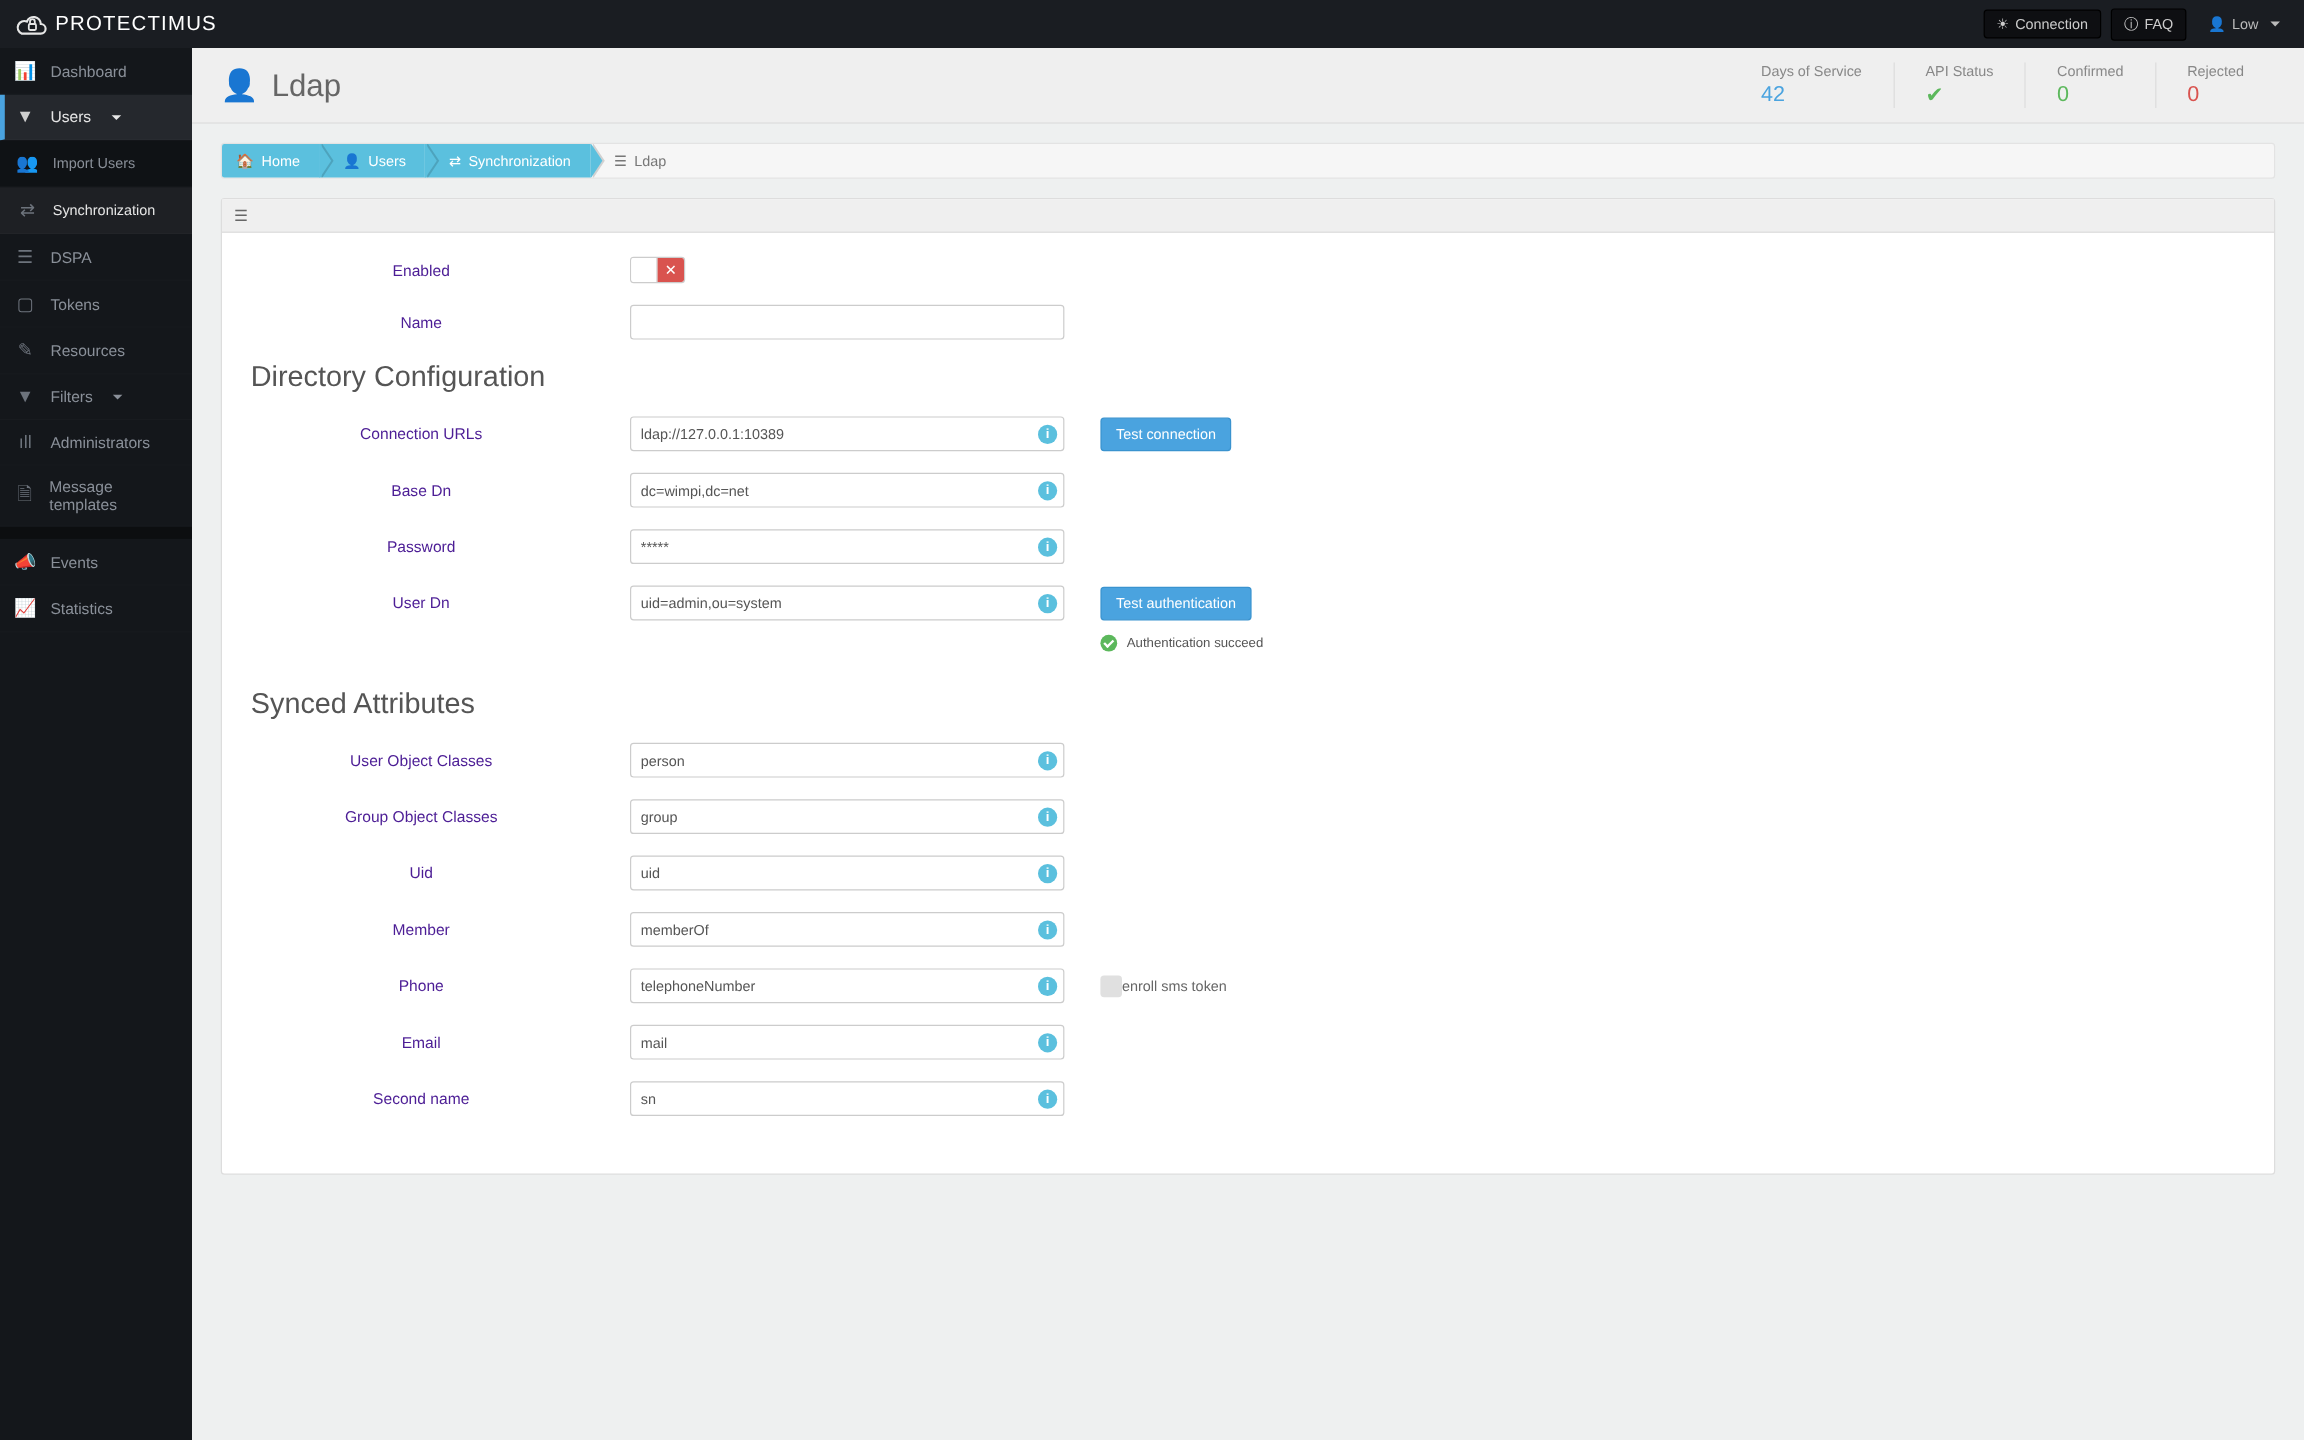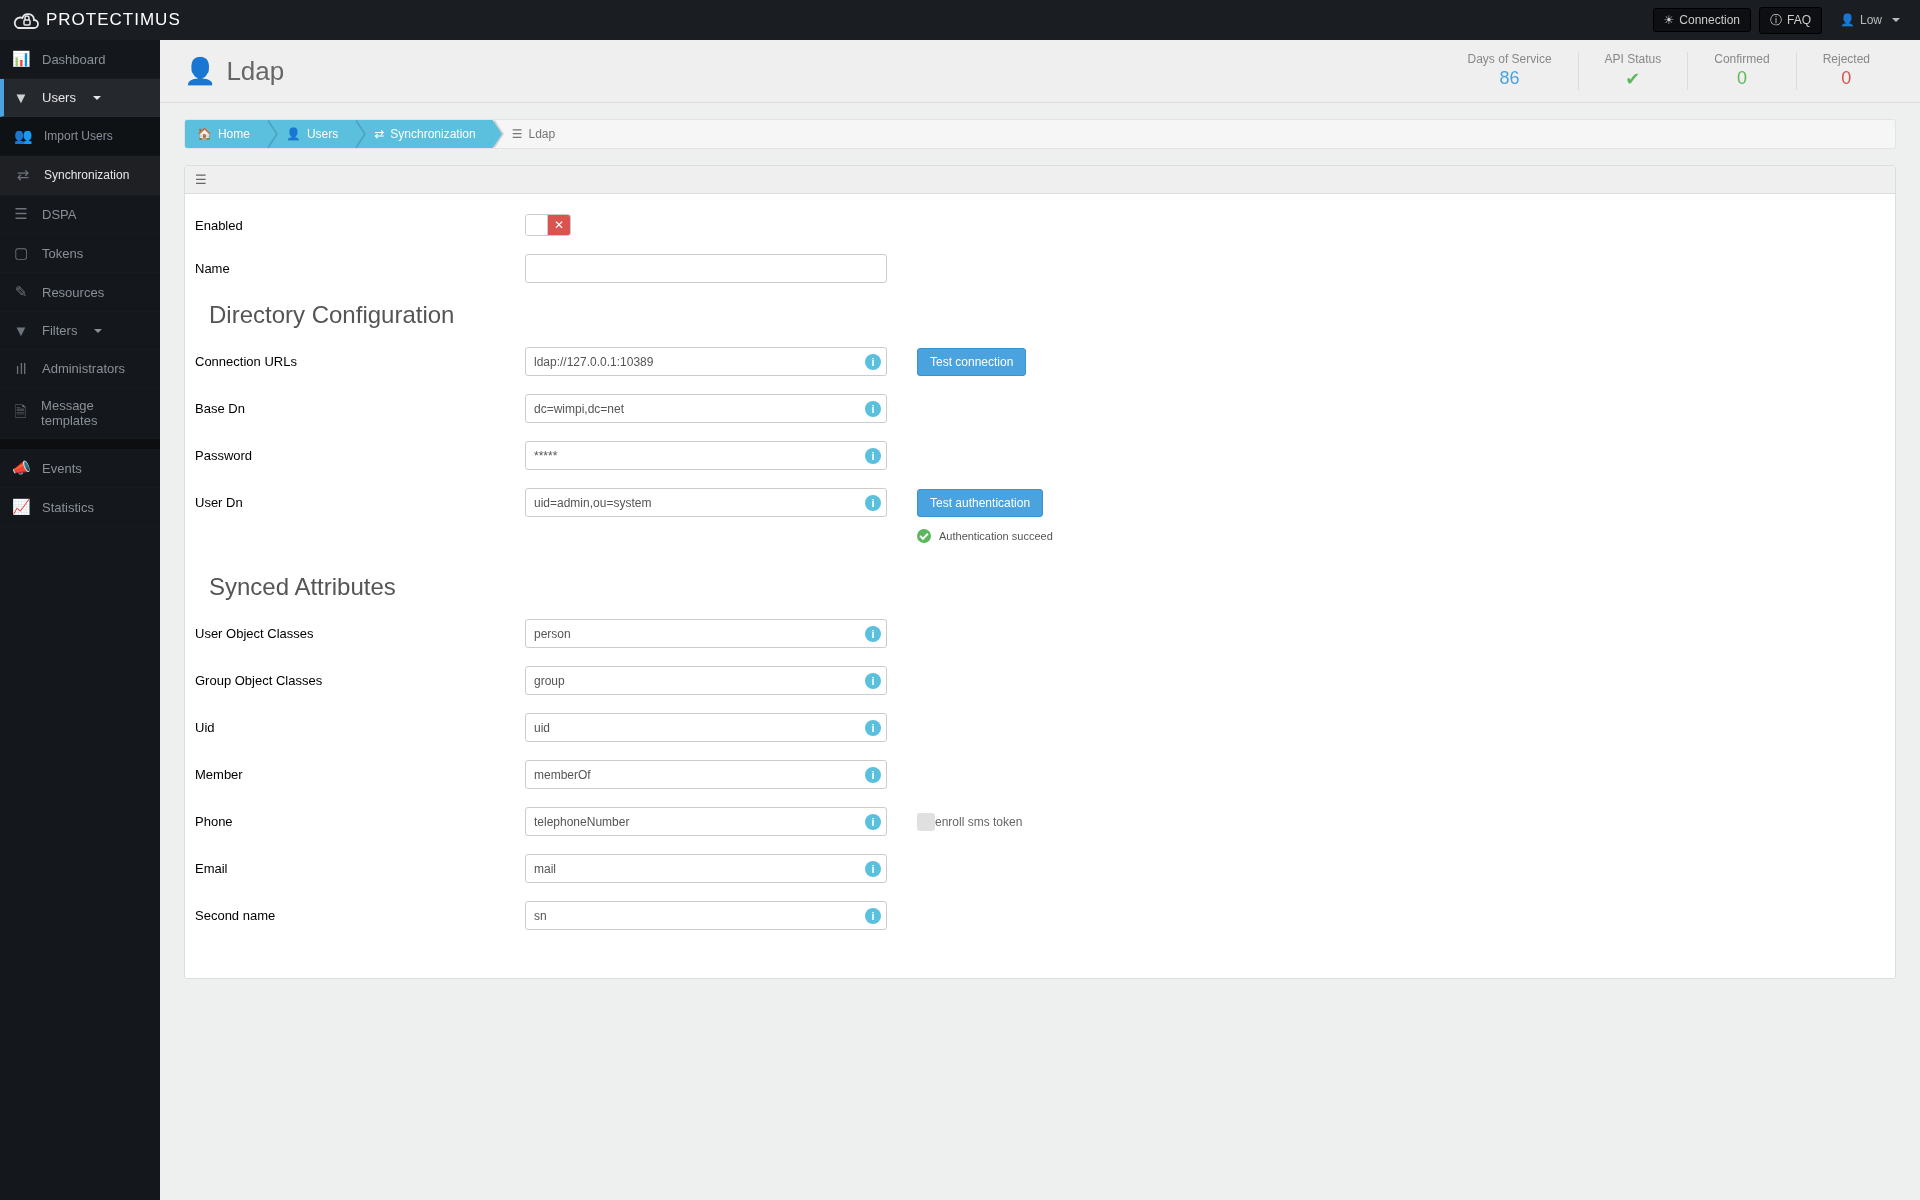--- a/index.html
+++ b/index.html
@@ -19,42 +19,42 @@
 .nav-item .icon { width: 18px; text-align: center; font-size: 15px; color: #6d737c; }
 .nav-item.active .icon { color: #cfcfcf; }
 .nav-sub { background: #0f1215; }
 .nav-sub .nav-item { padding-left: 14px; font-size: 12px; }
 .nav-sub .nav-item.sel { background: #1e2024; color: #e6e6e6; }
 .nav-divider { height: 10px; background: #0c0e10; }
 .main { flex: 1; padding: 0; }
 .page-header { background: #efefef; padding: 12px 24px; border-bottom: 1px solid #dcdcdc; display: flex; align-items: center; }
 .page-title { color: #666; font-size: 26px; font-weight: 400; display: flex; align-items: center; gap: 10px; }
 .stats { margin-left: auto; display: flex; }
-.stat { padding: 0 26px; border-left: 1px solid #ddd; text-align: center; }
+.stat { padding: 0 26px; border-left: 1px solid #ddd; }
 .stat:first-child { border-left: none; }
 .stat .label { color: #888; font-size: 12px; }
 .stat .value { font-size: 18px; margin-top: 2px; }
 .v-blue { color: #4aa3df; }
 .v-green { color: #5cb85c; }
 .v-red { color: #d9534f; }
 .breadcrumb-wrap { padding: 16px 24px 0 24px; }
 .breadcrumb { background: #f6f6f6; border: 1px solid #e3e3e3; border-radius: 3px; display: flex; align-items: center; overflow: hidden; height: 30px; }
 .crumb { position: relative; padding: 0 16px 0 20px; height: 30px; line-height: 30px; font-size: 12px; color: #666; display: flex; align-items: center; gap: 6px; }
 .crumb.blue { background: #5bc0de; color: #fff; cursor: pointer; }
 .crumb.blue::after { content: ""; position: absolute; right: -10px; top: 0; width: 0; height: 0; border-top: 15px solid transparent; border-bottom: 15px solid transparent; border-left: 10px solid #5bc0de; z-index: 2; }
 .crumb.blue::before { content: ""; position: absolute; right: -12px; top: 0; width: 0; height: 0; border-top: 15px solid transparent; border-bottom: 15px solid transparent; border-left: 10px solid rgba(0,0,0,0.15); z-index: 1; }
 .crumb.last { color: #777; }
 .crumb:first-child { padding-left: 12px; }
 .panel-wrap { padding: 16px 24px; }
 .panel { background: #fff; border: 1px solid #ddd; border-radius: 3px; }
 .panel-head { background: #efefef; border-bottom: 1px solid #ddd; padding: 6px 10px; }
 .panel-head .icon { color: #666; }
 .panel-body { padding: 20px 10px 30px 10px; }
 .form-row { display: flex; align-items: center; margin-bottom: 18px; }
-.form-label { width: 330px; text-align: left; padding-right: 18px; color: #000000; font-size: 13px; }
+.form-label { width: 330px; text-align: center; padding-right: 18px; color: #4c1d95; font-size: 13px; }
 .form-control-wrap { position: relative; width: 362px; }
 .form-control { width: 100%; height: 29px; border: 1px solid #ccc; border-radius: 3px; padding: 4px 28px 4px 8px; font-size: 12px; color: #555; }
 select.form-control { padding-right: 8px; background:#fff; }
 .info-icon { position: absolute; right: 6px; top: 50%; transform: translateY(-50%); width: 16px; height: 16px; background: #5bc0de; color: #fff; border-radius: 50%; font-size: 11px; font-weight: bold; display: flex; align-items: center; justify-content: center; cursor: default; }
 .toggle { width: 46px; height: 22px; border: 1px solid #ccc; border-radius: 3px; display: flex; overflow: hidden; cursor: pointer; }
 .toggle .handle { width: 23px; background: #fff; border-right:1px solid #ccc; }
 .toggle .off { width: 23px; background: #d9534f; color: #fff; display: flex; align-items: center; justify-content: center; font-size: 12px; }
 .section-title { font-size: 24px; color: #555; font-weight: 400; margin: 8px 0 18px 0; padding-left: 14px; }
 .btn-right { margin-left: 30px; }
 .btn-primary { background: #4aa3df; color: #fff; border: 1px solid #3a93cf; border-radius: 3px; padding: 6px 12px; font-size: 12px; cursor: pointer; }
@@ -152,21 +152,21 @@
 
   <div class="main">
     <div class="page-header">
       <div class="page-title">
         <span>👤</span>
         <span>Ldap</span>
       </div>
       <div class="stats">
         <div class="stat">
             <div class="label">Days of Service</div>
-            <div class="value v-blue">86</div>
+            <div class="value v-blue">42</div>
           </div>
         <div class="stat">
             <div class="label">API Status</div>
             <div class="value v-green">✔</div>
           </div>
         <div class="stat">
             <div class="label">Confirmed</div>
             <div class="value v-green">0</div>
           </div>
         <div class="stat">

